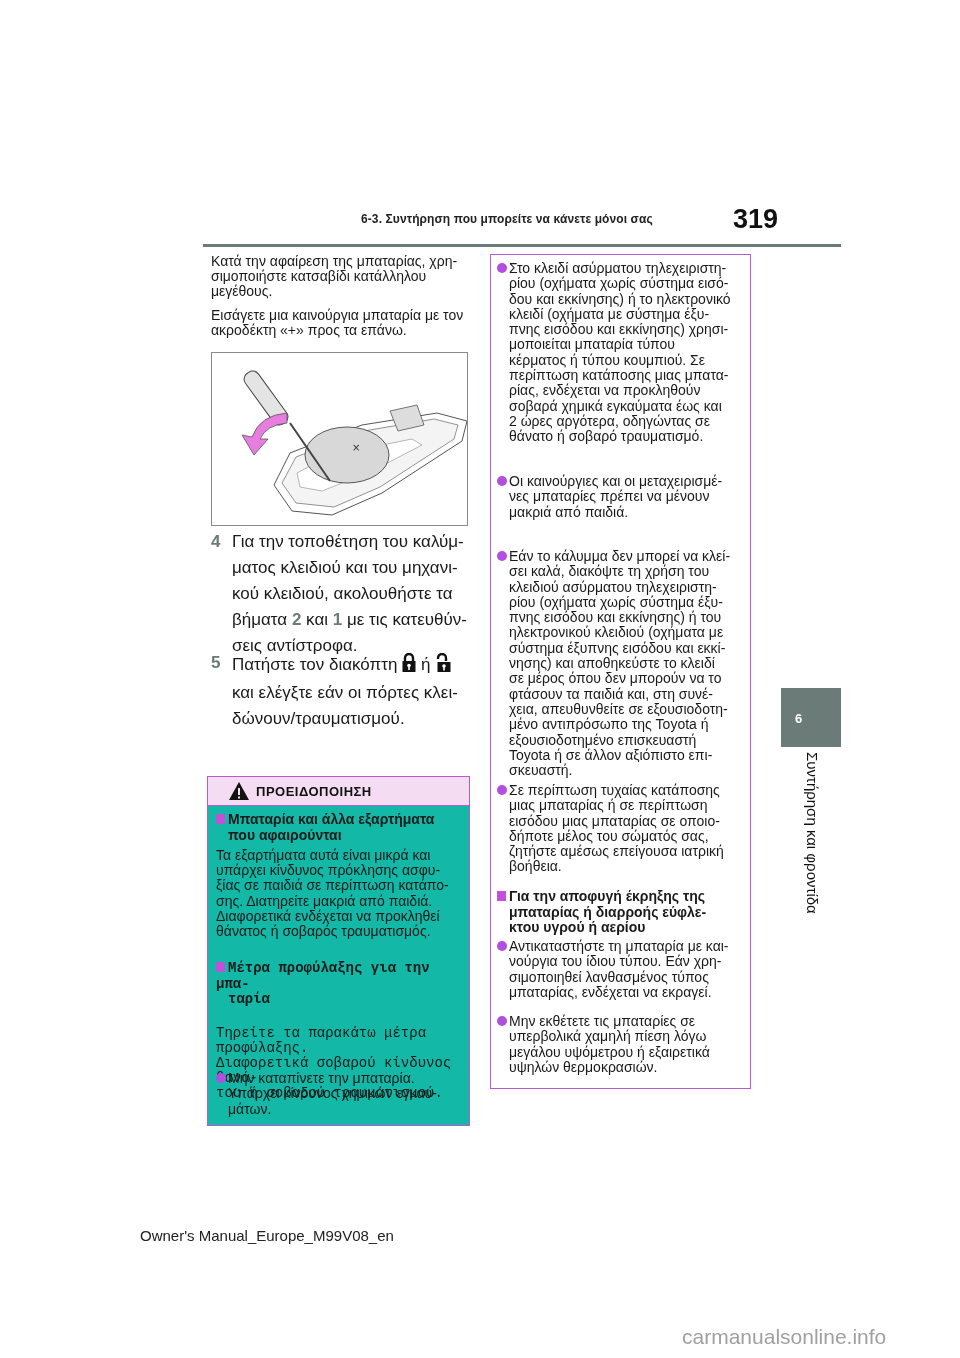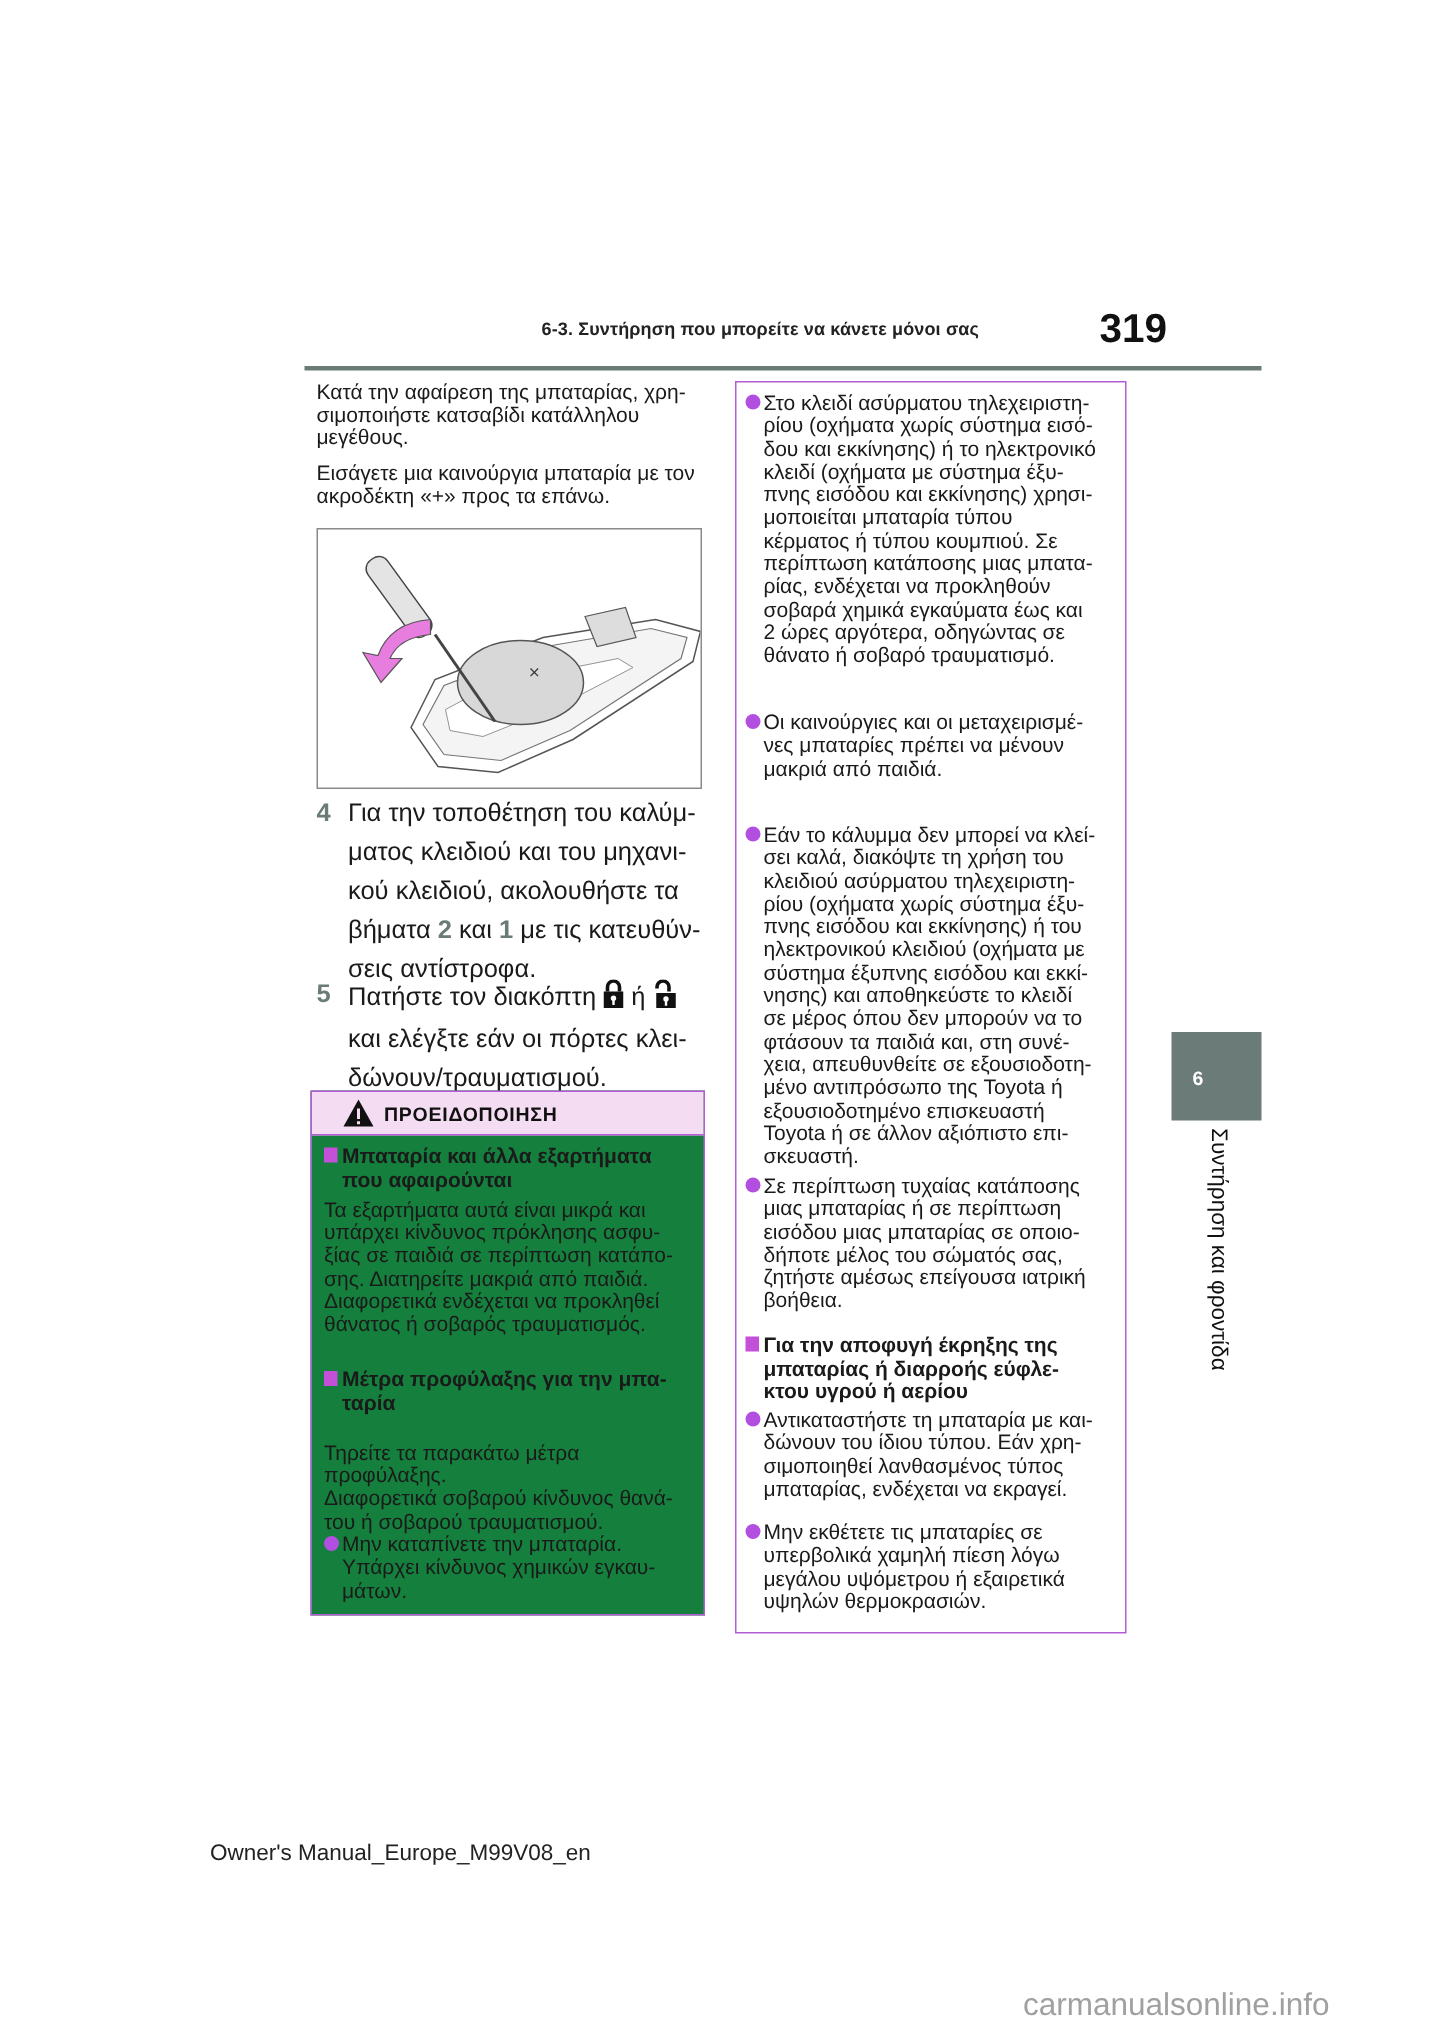--- a/index.html
+++ b/index.html
@@ -27,21 +27,21 @@
     .intro2 { left: 211px; top: 308px; width: 265px; }
 
     .figure { left: 211px; top: 352px; width: 255px; height: 172px; border: 1px solid #8a8a8a; background: #fff; }
 
     .step { left: 211px; font-size: 17px; line-height: 26px; color: #1a1a1a; width: 265px; }
     .step .num { position: absolute; left: 0; top: 0; font-weight: bold; color: #6b7b78; }
     .step .txt { position: absolute; left: 21px; top: 0; width: 250px; }
     .step .n { font-weight: bold; color: #6b7b78; }
     .lock { display: inline-block; vertical-align: -3px; }
 
-    .warn-box { left: 207px; top: 727px; width: 261px; height: 348px; border: 1px solid #b45bd6; background: #15803d; }
+    .warn-box { left: 207px; top: 776px; width: 261px; height: 348px; border: 1px solid #b45bd6; background: #14b8a6; }
     .warn-head { position: absolute; left: 0; top: 0; width: 261px; height: 28px; background: #f4dcf3; border-bottom: 1px solid #b45bd6; }
     .warn-title { position: absolute; left: 48px; top: 7px; font-size: 13px; font-weight: bold; color: #111; letter-spacing: 0.5px; }
     .warn-icon { position: absolute; left: 20px; top: 4px; }
 
     .sq { display: inline-block; width: 9px; height: 10px; background: #c44fd9; margin-right: 3px; vertical-align: 0px; }
     .dot { position: absolute; left: 0; top: 2px; width: 10px; height: 10px; border-radius: 50%; background: #b24ee0; }
     .sec-title { font-size: 14px; font-weight: bold; line-height: 15.5px; color: #1a1a1a; }
     .inbox { position: absolute; }
     .bullet { position: absolute; }
     .bullet .bt { position: absolute; left: 12px; top: 0; font-size: 14px; line-height: 15.3px; }
@@ -137,21 +137,21 @@
     <div class="p" style="margin-top:5px;">
       <div>Τα εξαρτήματα αυτά είναι μικρά και</div>
       <div>υπάρχει κίνδυνος πρόκλησης ασφυ-</div>
       <div>ξίας σε παιδιά σε περίπτωση κατάπο-</div>
       <div>σης. Διατηρείτε μακριά από παιδιά.</div>
       <div>Διαφορετικά ενδέχεται να προκληθεί</div>
       <div>θάνατος ή σοβαρός τραυματισμός.</div>
     </div>
   </div>
 
-  <div class="inbox" style="left:8px; top:184px; width:250px;">
+  <div class="inbox" style="left:8px; top:184px; width:250px;font-family:Liberation Mono, monospace;">
     <div class="sec-title"><span class="sq"></span><span>Μέτρα προφύλαξης για την μπα-</span></div>
     <div class="sec-title" style="padding-left:12px;">ταρία</div>
     <div class="p" style="margin-top:18px;">
       <div>Τηρείτε τα παρακάτω μέτρα</div>
       <div>προφύλαξης.</div>
       <div>Διαφορετικά σοβαρού κίνδυνος θανά-</div>
       <div>του ή σοβαρού τραυματισμού.</div>
     </div>
   </div>
 
@@ -229,21 +229,21 @@
   <div class="inbox" style="left:6px; top:634px; width:250px;">
     <div class="sec-title"><span class="sq"></span><span>Για την αποφυγή έκρηξης της</span></div>
     <div class="sec-title" style="padding-left:12px;">μπαταρίας ή διαρροής εύφλε-</div>
     <div class="sec-title" style="padding-left:12px;">κτου υγρού ή αερίου</div>
   </div>
 
   <div class="bullet" style="left:6px; top:684px; width:250px; height:64px;">
     <span class="dot"></span>
     <div class="bt">
       <div>Αντικαταστήστε τη μπαταρία με και-</div>
-        <div>δώνουν του ίδιου τύπου. Εάν χρη-</div>
+        <div>νούργια του ίδιου τύπου. Εάν χρη-</div>
       <div>σιμοποιηθεί λανθασμένος τύπος</div>
         <div>μπαταρίας, ενδέχεται να εκραγεί.</div>
     </div>
   </div>
 
   <div class="bullet" style="left:6px; top:759px; width:250px; height:64px;">
     <span class="dot"></span>
     <div class="bt">
       <div>Μην εκθέτετε τις μπαταρίες σε</div>
         <div>υπερβολικά χαμηλή πίεση λόγω</div>

